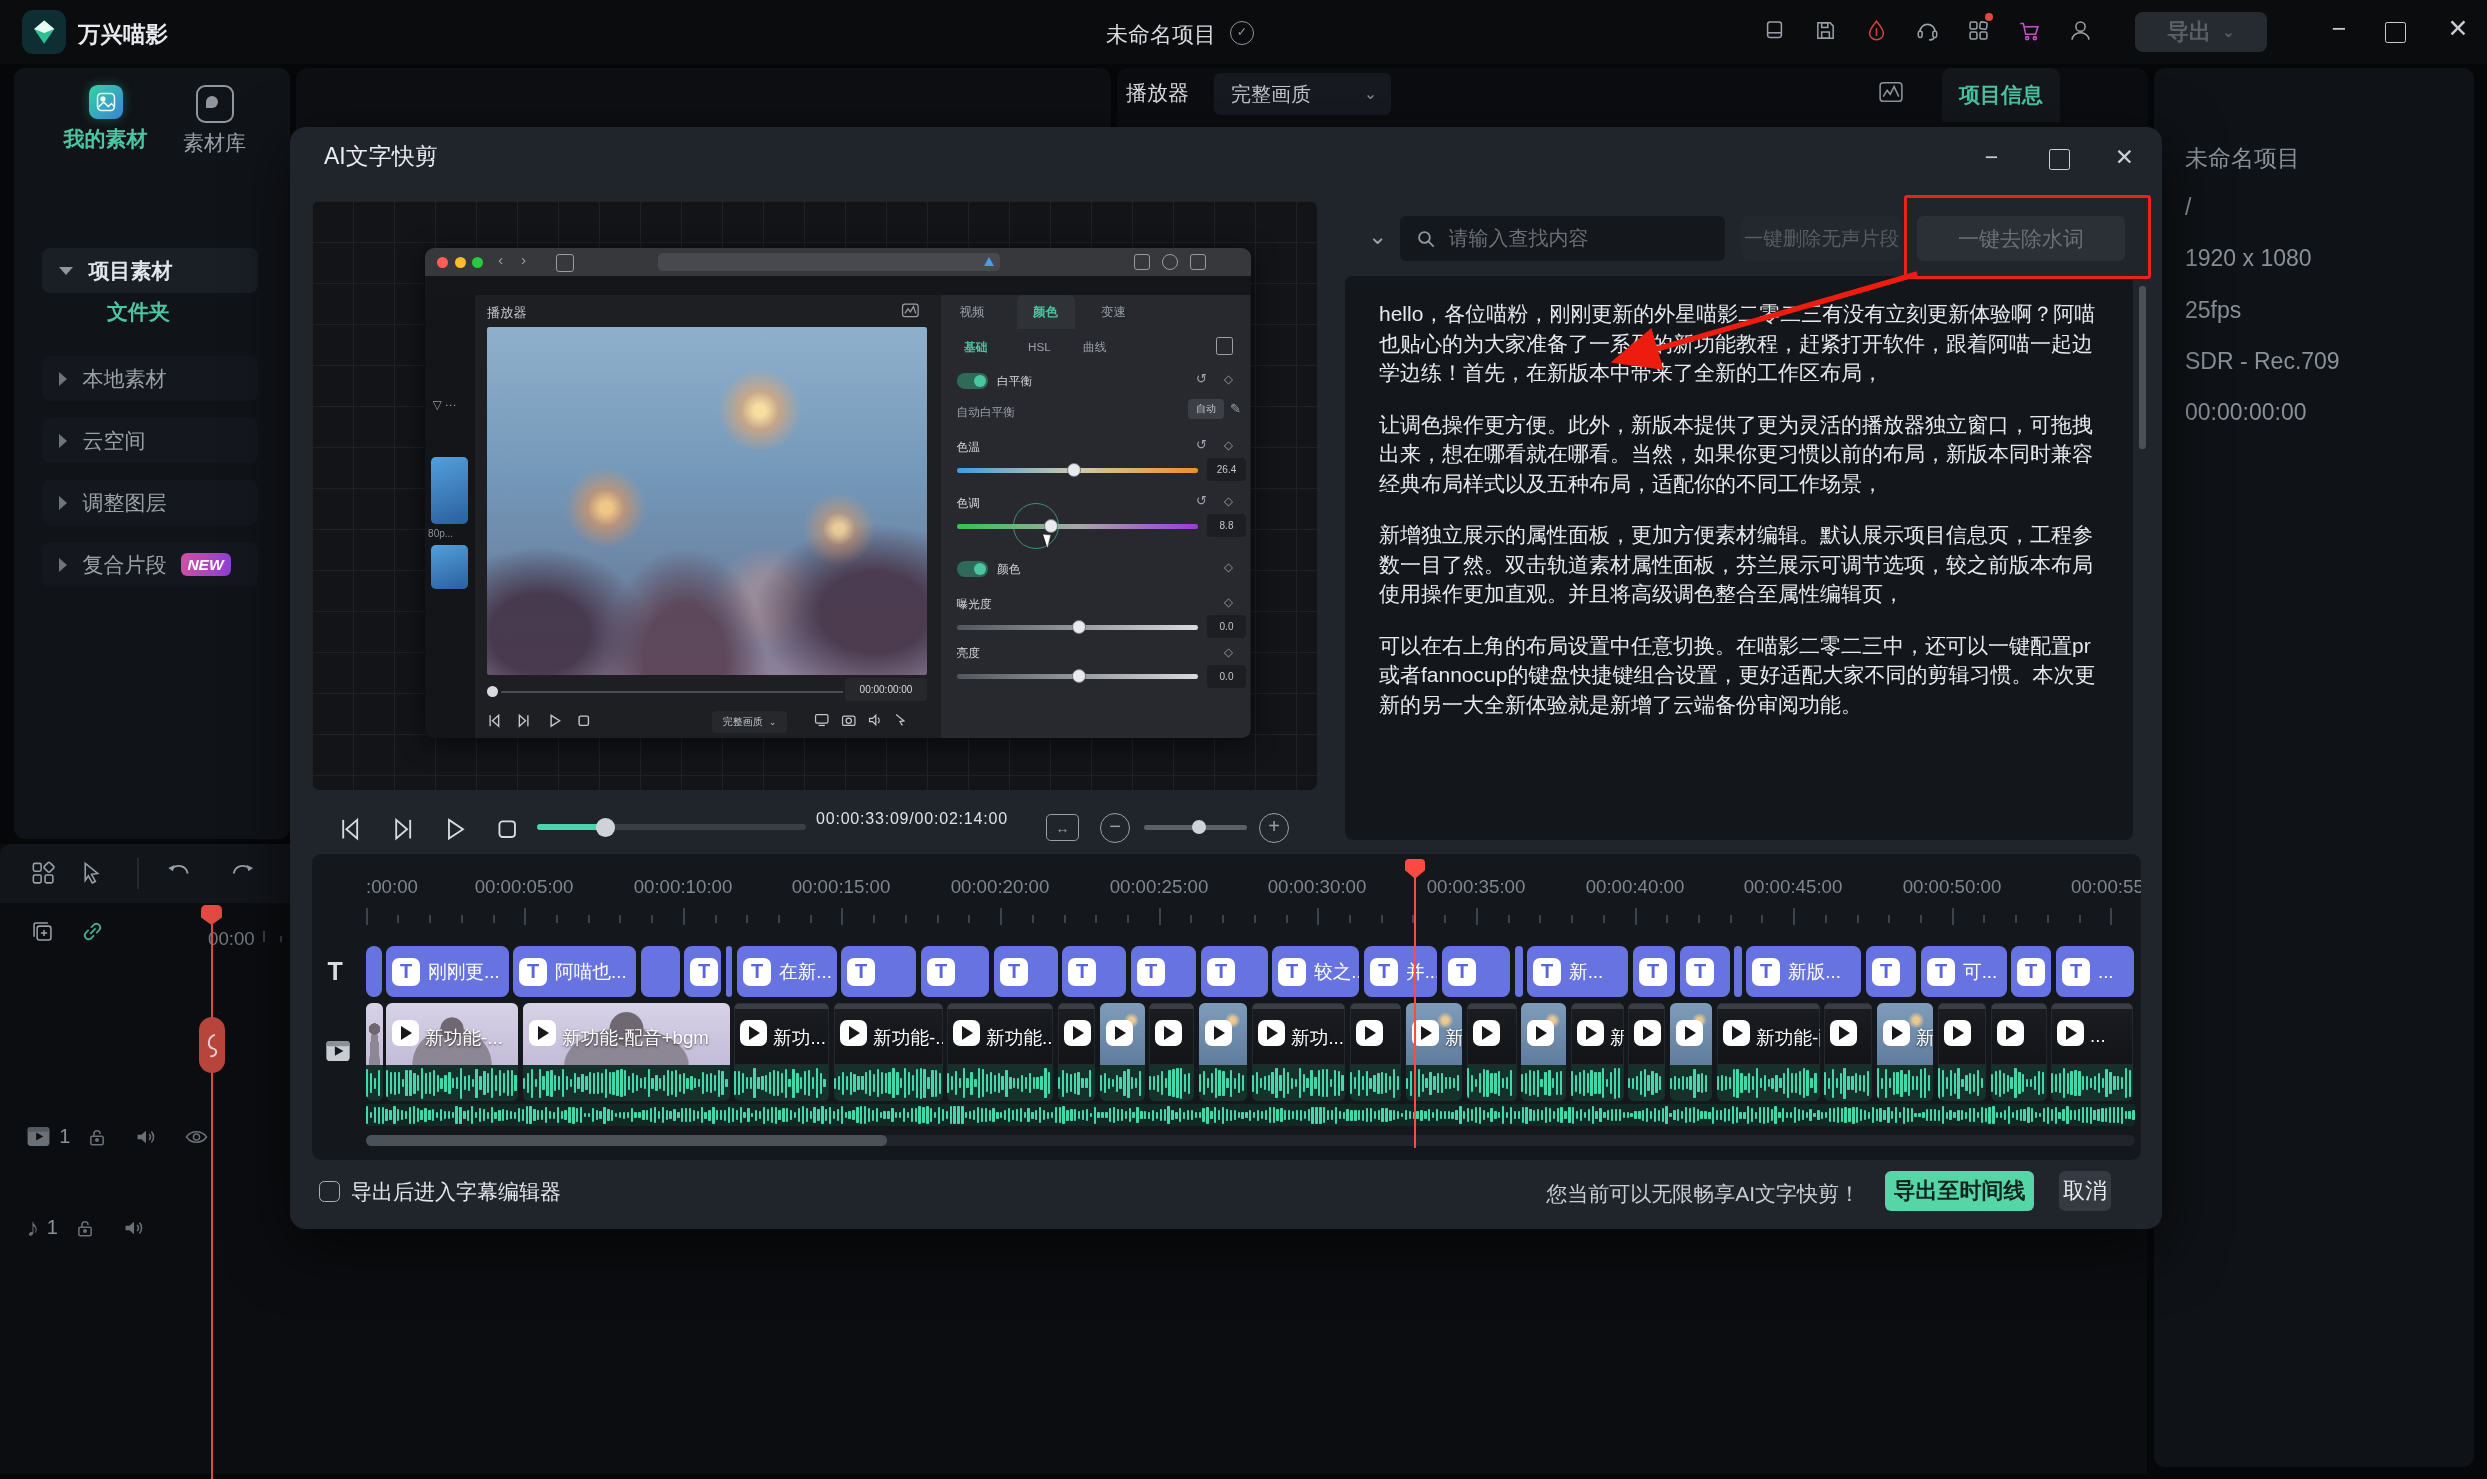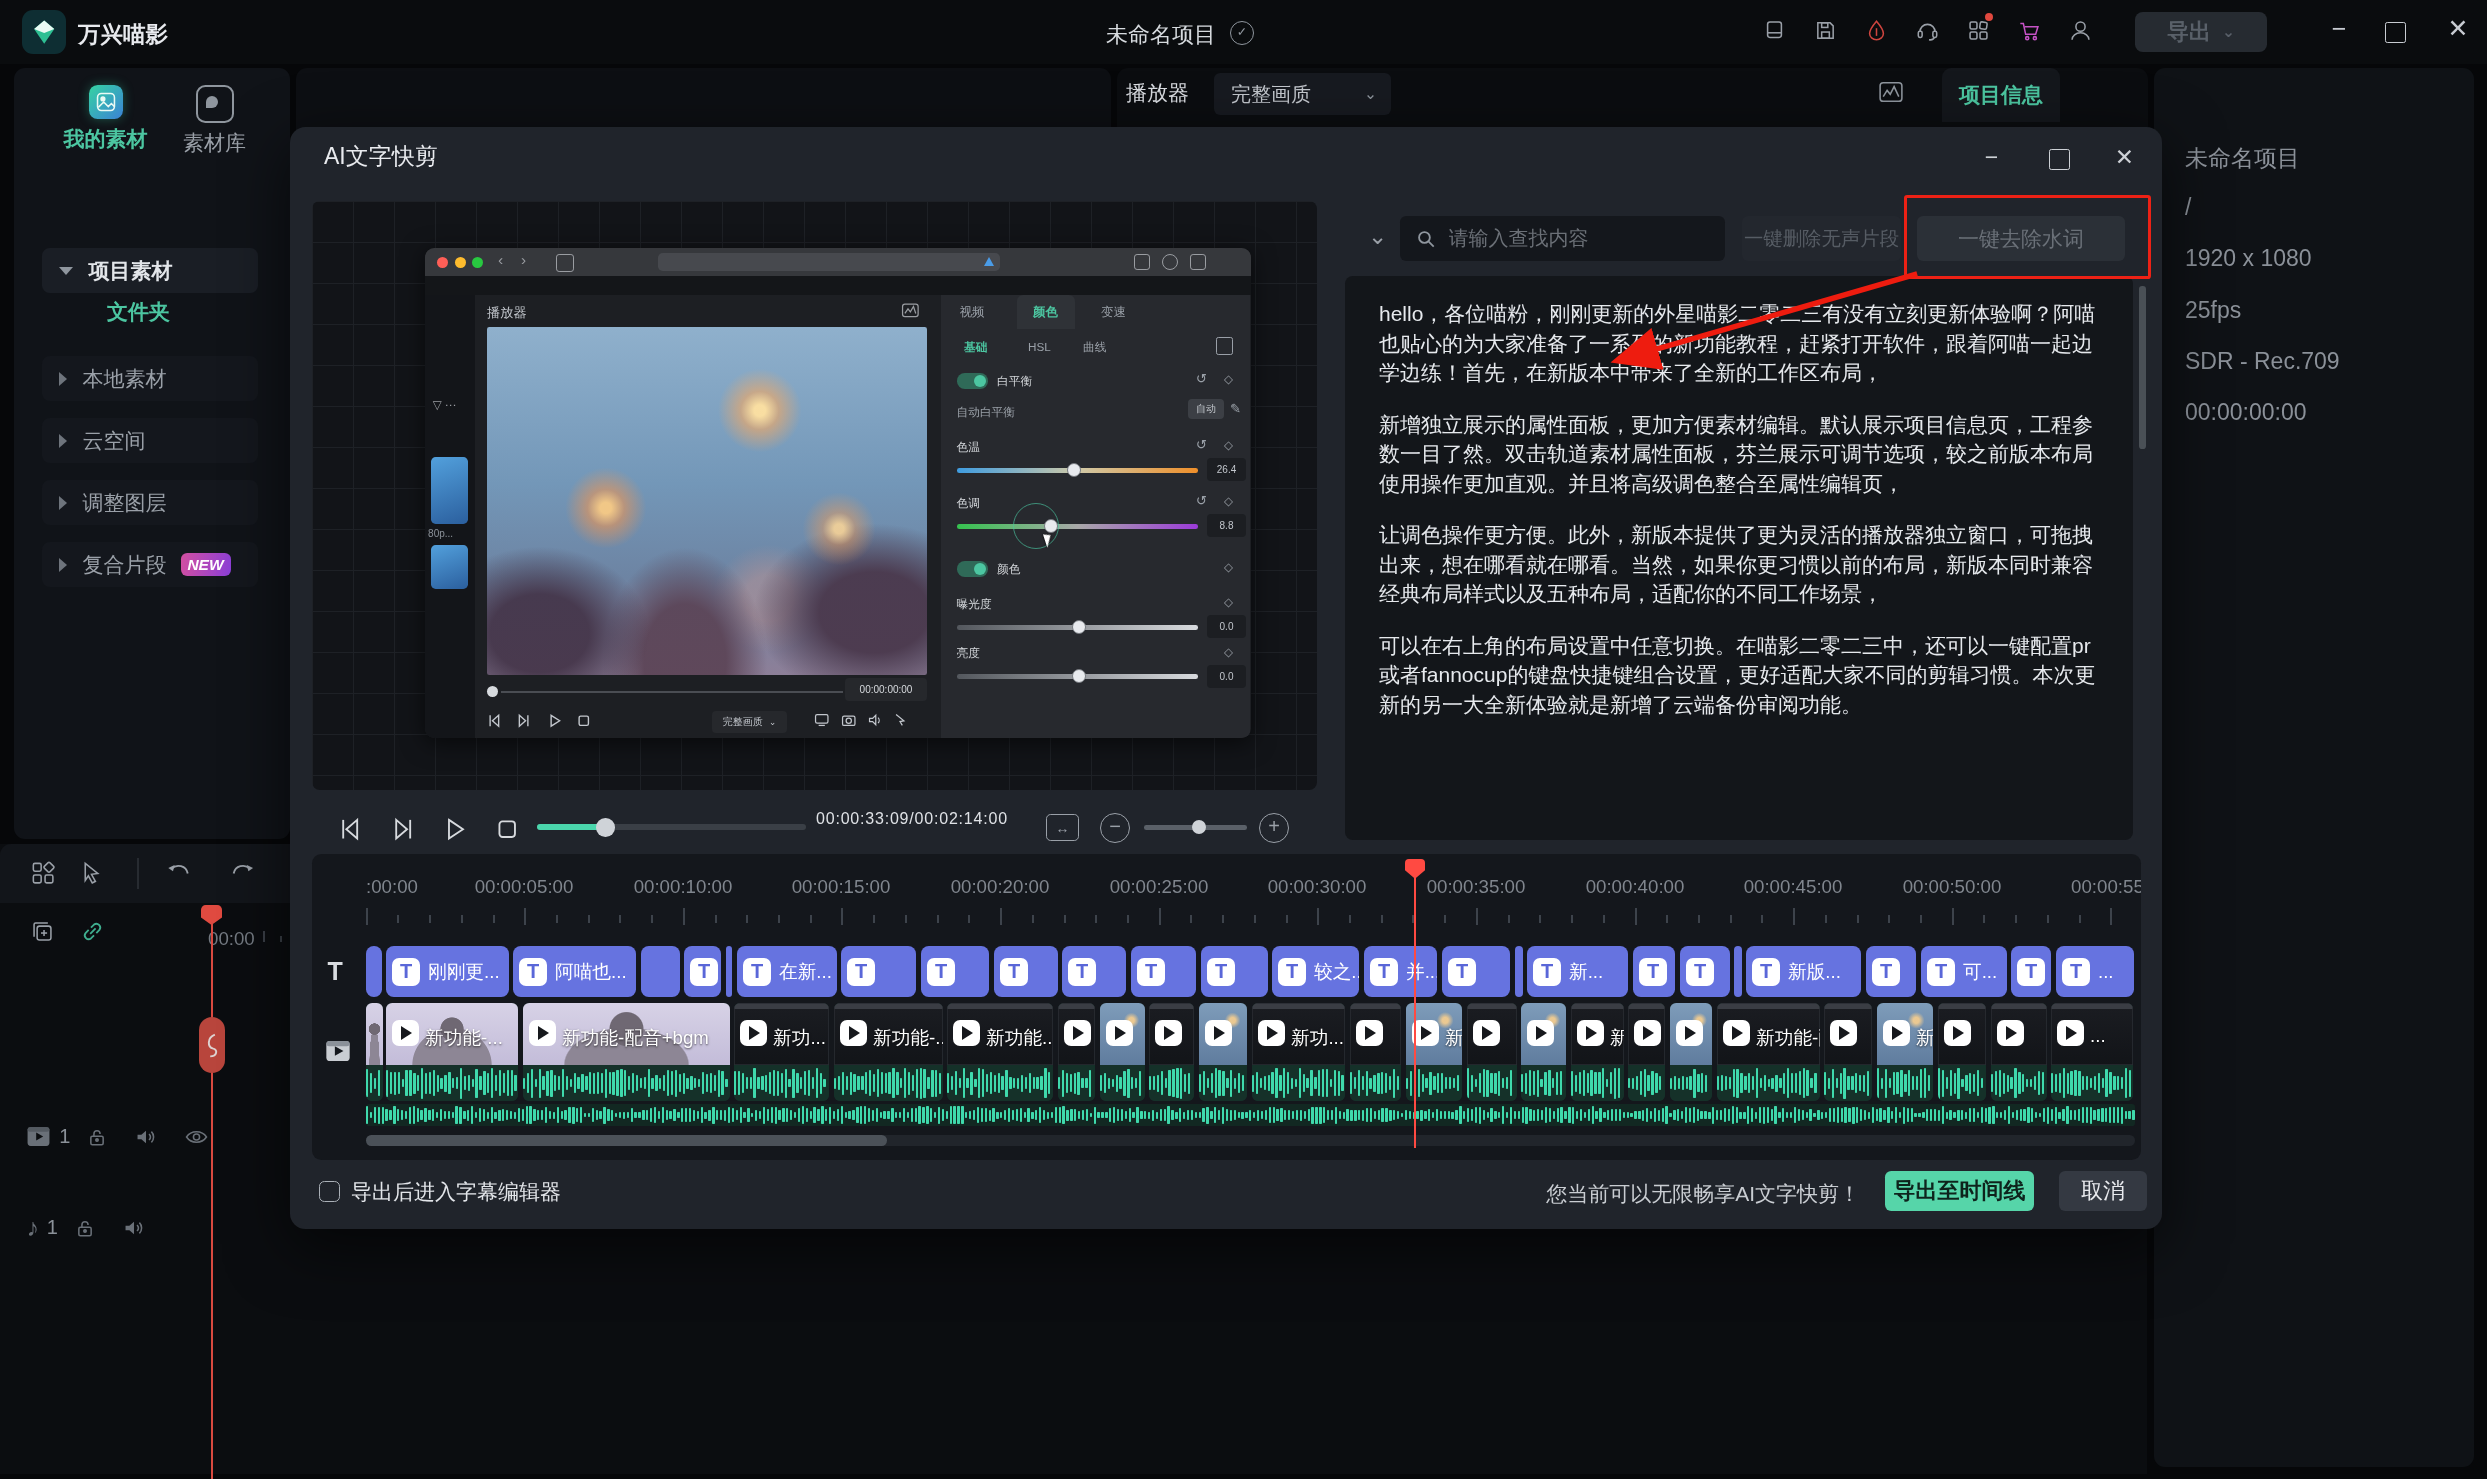--- a/index.html
+++ b/index.html
@@ -187,21 +187,21 @@
   .hscroll{position:absolute;left:54px;top:281px;width:1769px;height:11px;background:#21252b;border-radius:5.4px;}
   .hthumb{position:absolute;left:0;top:0;width:521px;height:11px;background:#4b5158;border-radius:5.4px;}
   .dplayline{position:absolute;top:15.5px;width:2.3px;height:278px;background:#ff4a42;z-index:5;}
   .dplaycap{position:absolute;top:4.7px;width:20px;height:20px;background:#ff4a42;clip-path:polygon(0 0,100% 0,100% 58%,50% 100%,0 58%);border-radius:3.9px;z-index:5;}
 
   
   .checkbox{left:29px;top:1054px;width:18.7px;height:18.7px;border:1.9px solid #aab0b7;border-radius:5.4px;}
   .chklabel{left:61px;top:1051px;font-size:21px;color:#e3e6ea;}
   .foothint{left:1088px;top:1053px;width:482px;text-align:right;font-size:21px;color:#c9cdd2;}
   .exp2tl{left:1595px;top:1044px;width:149px;height:40px;background:#56d5a9;border-radius:6.2px;color:#0e231c;font-size:22px;font-weight:700;display:flex;align-items:center;justify-content:center;}
-  .cancelbtn{left:1769px;top:1044px;width:88px;height:40px;background:#343942;border-radius:6.2px;color:#e8eaee;font-size:22px;display:flex;align-items:center;justify-content:center;}
+  .cancelbtn{left:1769px;top:1044px;width:52px;height:40px;background:#343942;border-radius:6.2px;color:#e8eaee;font-size:22px;display:flex;align-items:center;justify-content:center;}
 
   
   .arrowsvg{left:0;top:0;width:2487px;height:1480px;z-index:40;pointer-events:none;}
 
   svg{display:block;}
 </style>
 </head>
 <body>
 
 <div class="abs topbar">
@@ -666,22 +666,22 @@
       <span>一键删除无声片段</span>
     </div>
   <div class="abs greybtn btn-filler">
       <span>一键去除水词</span>
     </div>
   <div class="abs redrect"></div>
 
   <div class="abs transcript">
     <div class="inner">
         <p>hello，各位喵粉，刚刚更新的外星喵影二零二三有没有立刻更新体验啊？阿喵也贴心的为大家准备了一系列的新功能教程，赶紧打开软件，跟着阿喵一起边学边练！首先，在新版本中带来了全新的工作区布局，</p>
+        <p>让调色操作更方便。此外，新版本提供了更为灵活的播放器独立窗口，可拖拽出来，想在哪看就在哪看。当然，如果你更习惯以前的布局，新版本同时兼容经典布局样式以及五种布局，适配你的不同工作场景，</p>
         <p>新增独立展示的属性面板，更加方便素材编辑。默认展示项目信息页，工程参数一目了然。双击轨道素材属性面板，芬兰展示可调节选项，较之前版本布局使用操作更加直观。并且将高级调色整合至属性编辑页，</p>
-        <p>让调色操作更方便。此外，新版本提供了更为灵活的播放器独立窗口，可拖拽出来，想在哪看就在哪看。当然，如果你更习惯以前的布局，新版本同时兼容经典布局样式以及五种布局，适配你的不同工作场景，</p>
         <p>可以在右上角的布局设置中任意切换。在喵影二零二三中，还可以一键配置pr或者fannocup的键盘快捷键组合设置，更好适配大家不同的剪辑习惯。本次更新的另一大全新体验就是新增了云端备份审阅功能。</p>
       </div>
   </div>
   <div class="abs tscroll"></div>
 
   <div class="abs dlgtl">
     <div>
         <span class="rlabel" style="left: 54px;">:00:00</span>
         <span class="rlabel" style="left: 212px; transform: translateX(-50%);">00:00:05:00</span>
         <span class="rlabel" style="left: 371px; transform: translateX(-50%);">00:00:10:00</span>

